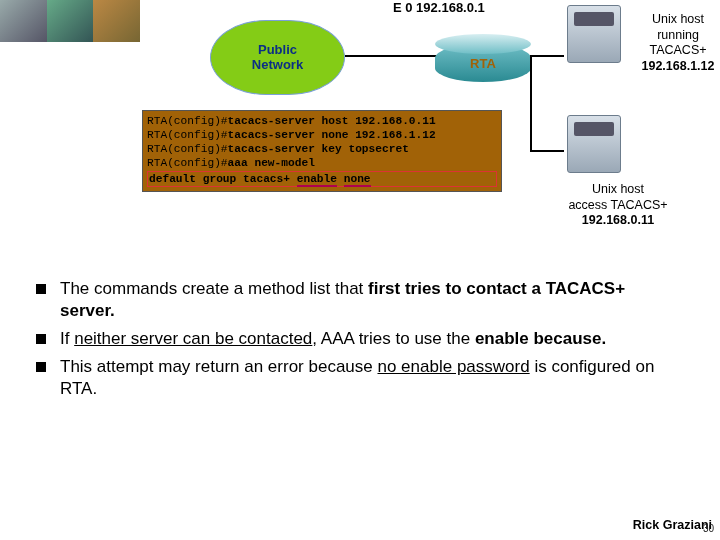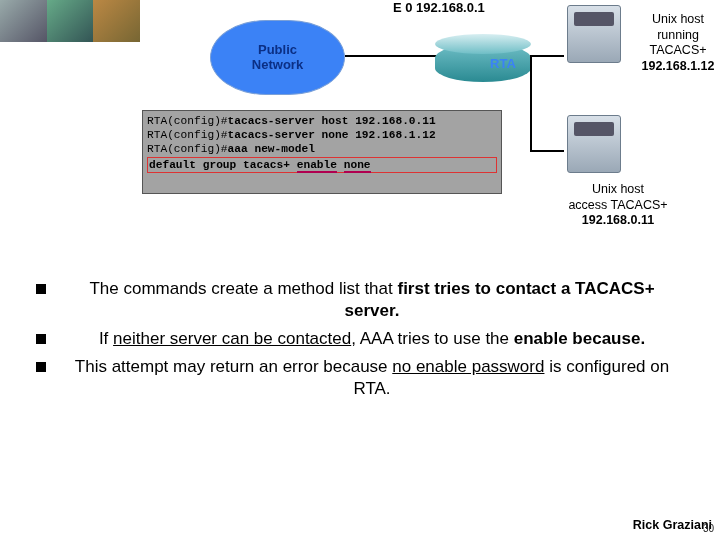--- a/index.html
+++ b/index.html
@@ -29,21 +29,21 @@
     position: absolute;
     top: 0; left: 140px;
     width: 560px; height: 250px;
   }
 
   
   .cloud {
     position: absolute;
     top: 20px; left: 70px;
     width: 135px; height: 75px;
-    background: #3b82f6;
+    background: #84cc16;
     border: 1px solid #7aa0d8;
     border-radius: 50% / 60%;
     display: flex;
     align-items: center;
     justify-content: center;
     text-align: center;
     font-weight: bold;
     font-size: 13px;
     color: #0b2f85;
     line-height: 1.15;
@@ -64,24 +64,23 @@
   .router .top {
     width: 96px; height: 20px;
     background: linear-gradient(#d7eef1,#6fbec6);
     border-radius: 48px/10px;
     position: absolute; top: 0;
   }
   .router .txt {
     position: absolute;
     top: 22px; width:100%;
     text-align:center;
-    color:#3b82f6;
+    color:#a16207;
     font-weight:bold;
     font-size:13px;
-    margin-left:20px;
   }
   .e0label {
     position:absolute;
     top:0px; left:253px;
     font-size:13px;
     font-weight:bold;
   }
 
   
   .server {
@@ -120,25 +119,25 @@
   .line-router-s1a { top: 55px; left: 390px; width: 34px; }
   .line-router-s2a { top: 55px; left: 390px; width: 2px; height: 95px; }
   .line-router-s2b { top: 150px; left: 390px; width: 34px; }
 
   
   .termbox {
     position:absolute;
     top: 110px; left: 2px;
     width: 360px;
     border:1px solid #555;
-    background:#a3a3a3;
+    background:#a16207;
     font-family: "Courier New", monospace;
     font-size: 11.2px;
     line-height: 1.25;
-    padding: 3px 4px 20px 4px;
+    padding: 3px 4px 4px 4px;
   }
   .termbox .row { white-space: pre; }
   .termbox .row b { font-weight: bold; }
   .termbox .hl-box {
     border:1.5px solid #d33;
     padding:0 1px;
     margin-top:1px;
   }
   .termbox .underline1, .termbox .underline2 {
     border-bottom: 2px solid #b00050;
@@ -153,21 +152,21 @@
   
   .bullets {
     position:absolute;
     top: 278px; left: 34px;
     width: 650px;
     font-size: 17px;
     line-height: 1.3;
     color:#000;
   }
   .bullets ul { list-style:none; }
-  .bullets li { position:relative; padding-left: 26px; margin-bottom: 6px; text-align: center; }
+  .bullets li { position:relative; padding-left: 26px; margin-bottom: 6px; }
   .bullets li::before {
     content:"";
     position:absolute;
     left:2px; top:6px;
     width:10px; height:10px;
     background:#000;
   }
   .bullets b { font-weight:bold; }
   .bullets u { text-decoration: underline; }
 
@@ -233,20 +232,21 @@
     </div>
   <div class="srvlabel srvlabel2">
     <span>Unix host</span><br>
     <span>access TACACS+</span><br>
     <span class="ip">192.168.0.11</span>
   </div>
 
   <div class="termbox">
     <div class="row"><span>RTA(config)#</span><b>tacacs-server host 192.168.0.11</b></div>
     <div class="row"><span>RTA(config)#</span><b>tacacs-server none 192.168.1.12</b></div>
+    <div class="row"><span>RTA(config)#</span><b>tacacs-server key topsecret</b></div>
     <div class="row"><span>RTA(config)#</span><b>aaa new-model</b></div>
     <div class="hl-box">
       <div class="row"><b><span>default group tacacs+ </span><span class="underline1">enable</span><span> </span><span class="underline2">none</span></b></div>
     </div>
   </div>
 
 </div>
 
 <div class="bullets">
   <ul>

